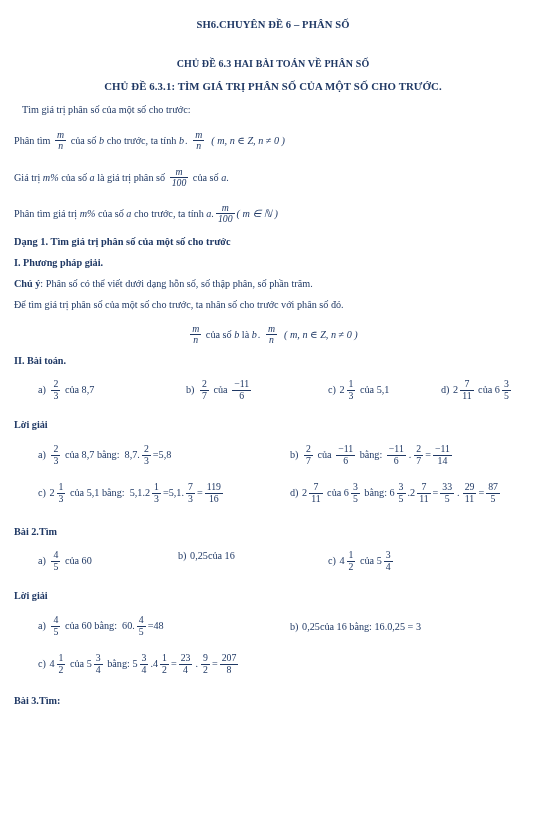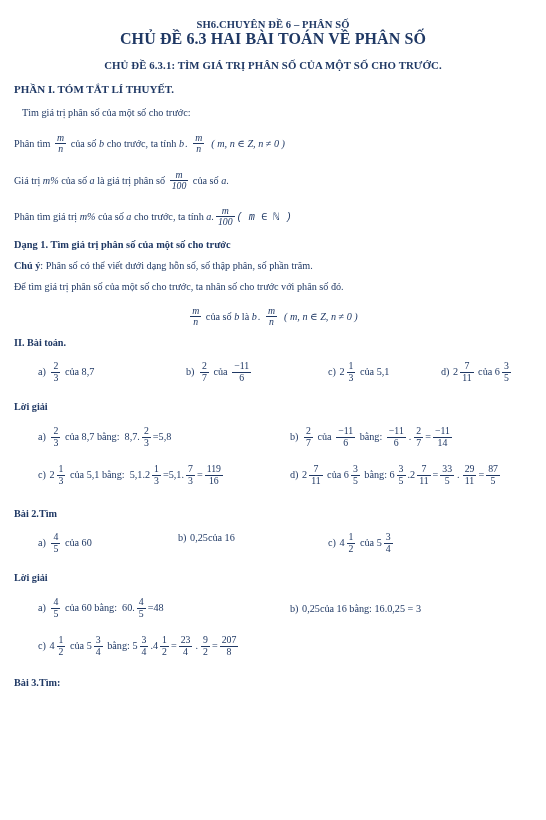--- a/index.html
+++ b/index.html
@@ -26,21 +26,21 @@
   }
 
   
   .doc-title {
     text-align: center;
     font-weight: bold;
     font-size: 10.6px;
     letter-spacing: .1px;
   }
   .t1 { margin-top: 19px; font-family: Liberation Serif, serif; }
-  .t2 { margin-top: 0; font-size: 16px; }
+  .t2 { margin-top: 28px; font-size: 10px; }
   .t3 { margin-top: 11px; font-size: 10.8px; }
 
   .sec-head {
     font-weight: bold;
     font-size: 11px;
     margin-left: 14px;
     margin-top: 12px;
   }
   .sub-head {
     font-weight: bold;
@@ -100,21 +100,21 @@
   }
   .mixed {
     display: inline-block;
     white-space: nowrap;
   }
   .mixed > .whole { }
   .op { margin: 0 1px; }
   .nb { white-space: nowrap; }
   .bbN {
     font-style: italic;
-    font-family: Liberation Mono, monospace;
+    font-family: Liberation Serif, serif;
   }
 
   
   .row {
     position: relative;
     margin-top: 13px;
     height: 26px;
   }
   .row.sol { margin-top: 14px; height: 28px; }
   .col {
@@ -127,21 +127,20 @@
 </style>
 </head>
 <body>
 
 <div class="page">
 
   <div class="doc-title t1">SH6.CHUYÊN ĐỀ 6 – PHÂN SỐ</div>
   <div class="doc-title t2">CHỦ ĐỀ 6.3 HAI BÀI TOÁN VỀ PHÂN SỐ</div>
   <div class="doc-title t3">CHỦ ĐỀ 6.3.1: TÌM GIÁ TRỊ PHÂN SỐ CỦA MỘT SỐ CHO TRƯỚC.</div>
 
-  <div class="sec-head">PHẦN I. TÓM TẮT LÍ THUYẾT.</div>
 
   <div class="para">Tìm giá trị phân số của một số cho trước:</div>
 
   <div class="para-wide">
     <span>Phân tìm</span>
     <span class="frac">
       <span class="num mi">m</span>
       <span class="den mi">n</span>
     </span>
     <span>của số</span>
@@ -175,20 +174,21 @@
     <span>của số</span>
     <span class="mi">a</span>
     <span>cho trước, ta tính</span>
     <span class="mi">a.</span><span class="frac">
       <span class="num mi">m</span>
       <span class="den mi">100</span>
     </span><span class="bbN nb">( m ∈ ℕ )</span>
   </div>
 
   <div class="sub-head">Dạng 1. Tìm giá trị phân số của một số cho trước</div>
+  <div class="sub-head2">I. Phương pháp giải.</div>
   <div class="para-tight">
     <b>Chú ý</b><span>: Phân số có thể viết dưới dạng hỗn số, số thập phân, số phần trăm.</span>
   </div>
   <div class="para-tight">Để tìm giá trị phân số của một số cho trước, ta nhân số cho trước với phân số đó.</div>
 
   <div class="center-formula">
     <span class="frac">
       <span class="num mi">m</span>
       <span class="den mi">n</span>
     </span>

